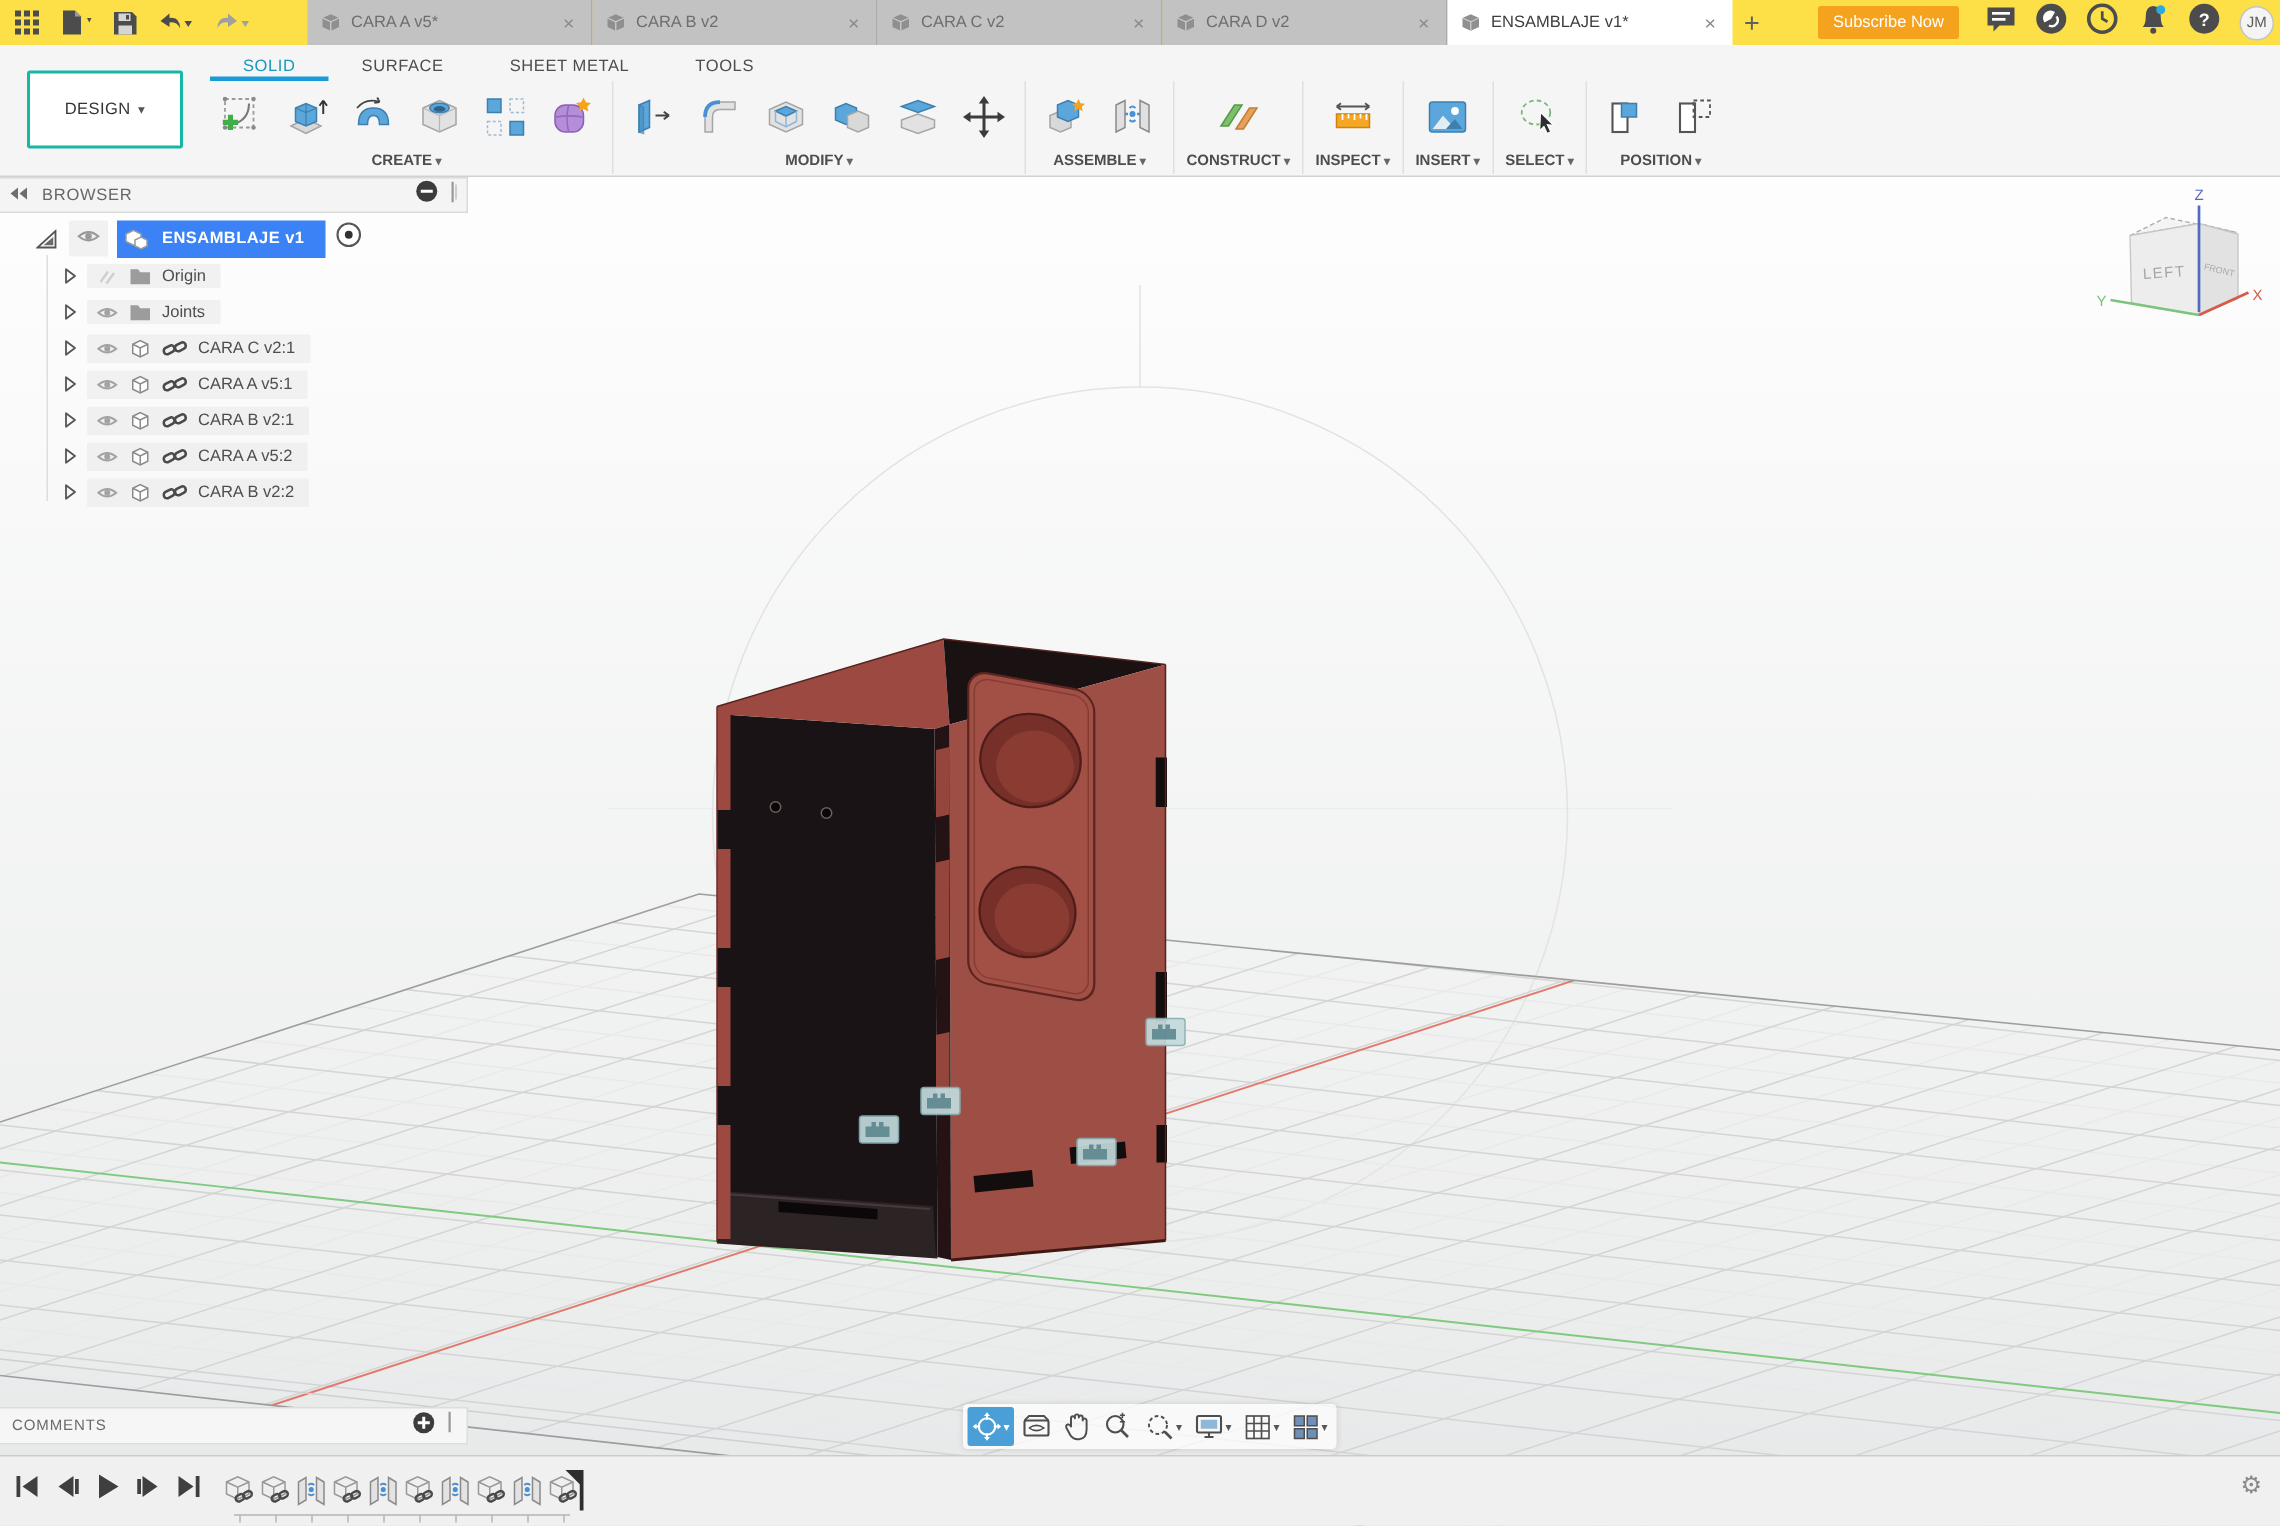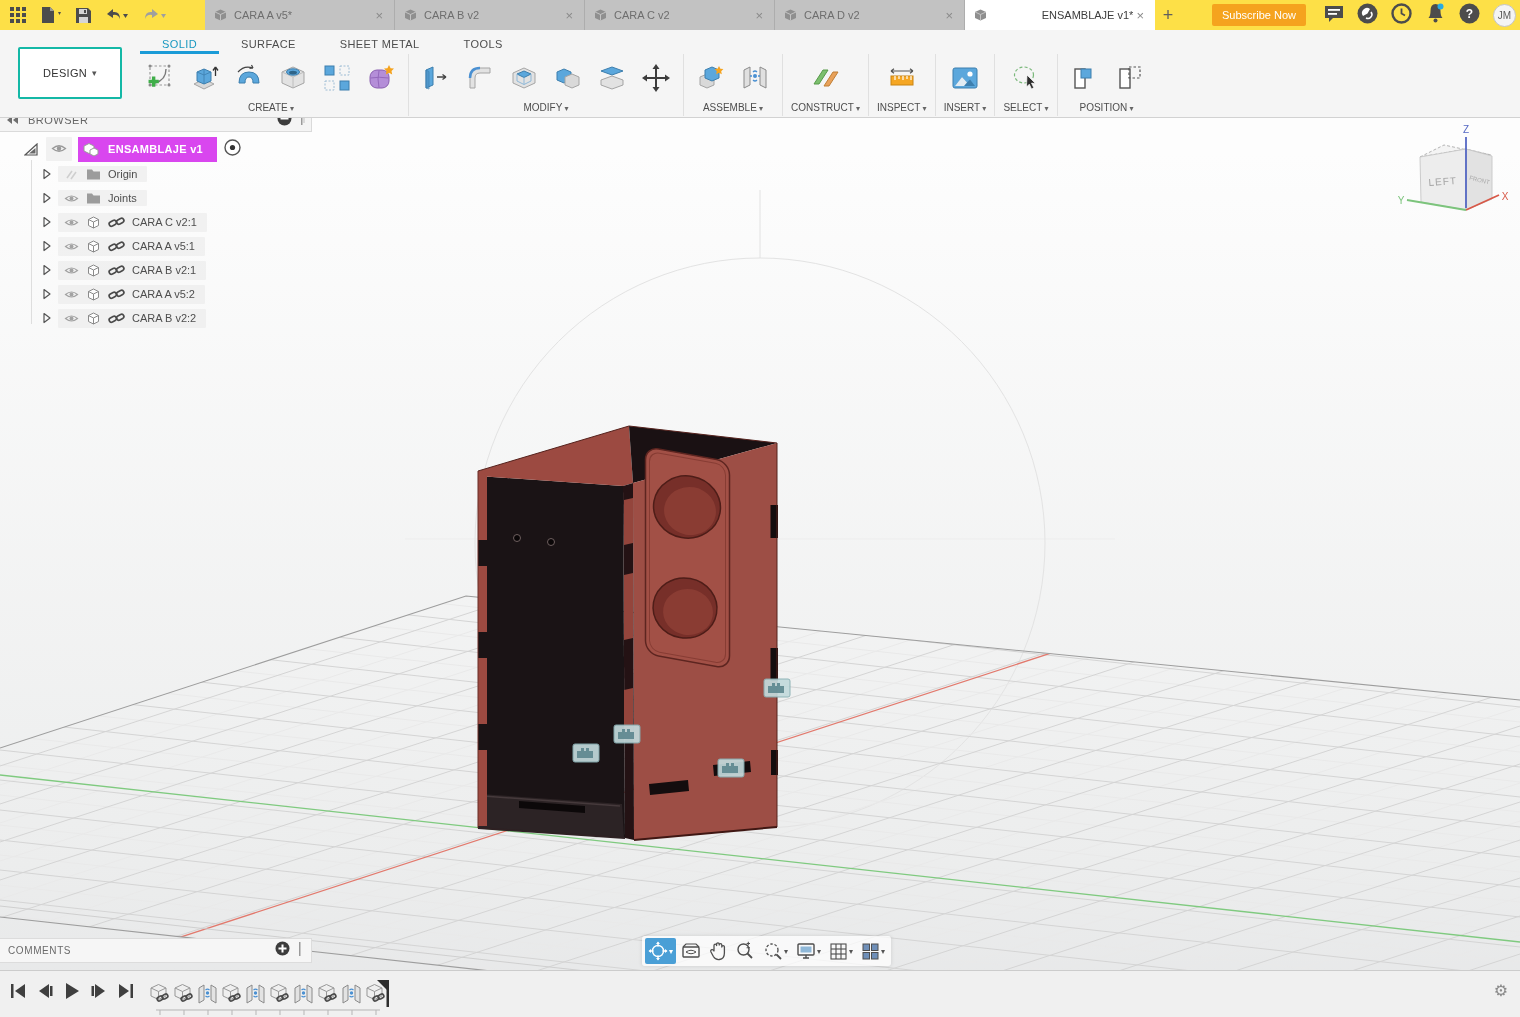--- a/index.html
+++ b/index.html
@@ -10,21 +10,21 @@
   #viewport { position:absolute; inset:0; background:linear-gradient(#fdfdfd 15%, #eceded 85%, #e6e7e8); }
   #vp-svg { position:absolute; left:0; top:0; }
 
   
   #titlebar { position:absolute; left:0; top:0; width:1520px; height:30px; background:#fde047; z-index:30; }
   .tb-icons { position:absolute; left:6px; top:0; height:30px; display:flex; align-items:center; gap:6px; }
   .tb-btn { display:flex; align-items:center; padding:2px 3px; cursor:default; }
   #doc-tabs { position:absolute; left:205px; top:0; height:30px; display:flex; }
   .doc-tab { width:190px; height:30px; background:#c2c2c2; border-right:1px solid #adadad;
     display:flex; align-items:center; padding:0 8px; color:#6e6e6e; font-size:11px; }
-  .doc-tab.active { background:#ffffff; color:#3d3d3d; border-right:none;text-align:right; }
+  .doc-tab.active { background:#ffffff; color:#3d3d3d; border-right:none; }
   .doc-tab .tlabel { flex:1; margin-left:6px; white-space:nowrap; overflow:hidden; }
   .doc-tab .tclose { color:#8a8a8a; font-size:13px; padding:0 3px; }
   #new-tab { width:26px; height:30px; display:flex; align-items:center; justify-content:center;
     color:#5f5f5f; font-size:18px; }
   #subscribe { position:absolute; left:1212px; top:4px; width:94px; height:22px; background:#f5a31e;
     border-radius:2px; color:#fff; font-size:11px; display:flex; align-items:center; justify-content:center; }
   .tb-right { position:absolute; right:4px; top:0; height:30px; display:flex; align-items:center; gap:13px; }
   #avatar { width:23px; height:23px; border-radius:50%; background:#f4f4f4; border:1px solid #c4c4c4;
     color:#5a5a5a; font-size:10px; display:flex; align-items:center; justify-content:center; }
 
@@ -36,37 +36,37 @@
     font-size:11px; color:#333; letter-spacing:.3px; }
   #design-btn:after { content:"▾"; margin-left:5px; color:#555; font-size:9px; }
   #ribbon-tabs { position:absolute; left:140px; top:5px; display:flex; gap:0; }
   .r-tab { font-size:11px; color:#4d4d4d; padding:3px 22px 4px 22px; letter-spacing:.4px; }
   .r-tab.active { color:#1898c0; border-bottom:3px solid #1a9bd7; padding-bottom:1px; }
   #ribbon-groups { position:absolute; left:134px; top:24px; display:flex; height:62px; }
   .r-group { display:flex; flex-direction:column; align-items:center; padding:0 8px; border-right:1px solid #e0e0e0; }
   .r-group:last-child { border-right:none; }
   .g-icons { flex:1; display:flex; align-items:center; gap:6px; }
   .g-icon { width:38px; height:40px; display:flex; align-items:center; justify-content:center; border-radius:2px; }
-  .g-label { font-size:10px; color:#4d4d4d; padding:1px 0 3px; }
+  .g-label { font-size:10px; color:#4d4d4d; padding:1px 0 3px;font-weight:bold; }
   .g-label:after { content:" ▾"; font-size:8px; color:#666; }
 
   
-  #browser { position:absolute; left:0; top:108px; width:312px; z-index:20; }
+  #browser { position:absolute; left:0; top:118px; width:312px; z-index:20; }
   #browser-header { height:24px; background:#f4f4f4; border:1px solid #dadada; border-left:none;
     display:flex; align-items:center; padding:0 6px; }
   #browser-title { font-size:11px; color:#666; letter-spacing:.5px; margin-left:8px; flex:1; }
   #browser-tree { padding:4px 0 0 0; position:relative; }
   .tree-guide { position:absolute; left:31px; top:28px; bottom:6px; width:1px; background:#dedede; }
   .b-row { height:24px; display:flex; align-items:center; padding-left:42px; position:relative; }
   .b-row .pill { display:flex; align-items:center; gap:7px; background:rgba(238,238,238,.82);
     padding:2px 10px 2px 6px; border-radius:1px; }
   .b-row .blabel { font-size:11px; color:#4e4e4e; white-space:nowrap; }
   .b-arrow { position:absolute; left:42px; }
   .b-root { padding-left:24px; height:26px; }
-  #root-label { background:#d946ef; color:#fff; font-size:11px; font-weight:bold; padding:4px 14px 4px 4px;
+  #root-label { background:#3b82f6; color:#fff; font-size:11px; font-weight:bold; padding:4px 14px 4px 4px;
     letter-spacing:.3px; display:flex; align-items:center; gap:6px; }
 
   
   #comments { position:absolute; left:0; top:938px; width:312px; height:25px; background:#f6f6f6;
     border:1px solid #dcdcdc; border-left:none; display:flex; align-items:center; padding:0 8px; z-index:20; }
   #comments-title { flex:1; font-size:10px; color:#6b6b6b; letter-spacing:.6px; }
 
   
   #navbar { position:absolute; left:642px; top:936px; height:30px; display:flex; align-items:center;
     background:rgba(255,255,255,.72); border-radius:3px; padding:1px 3px; gap:2px; z-index:20;

